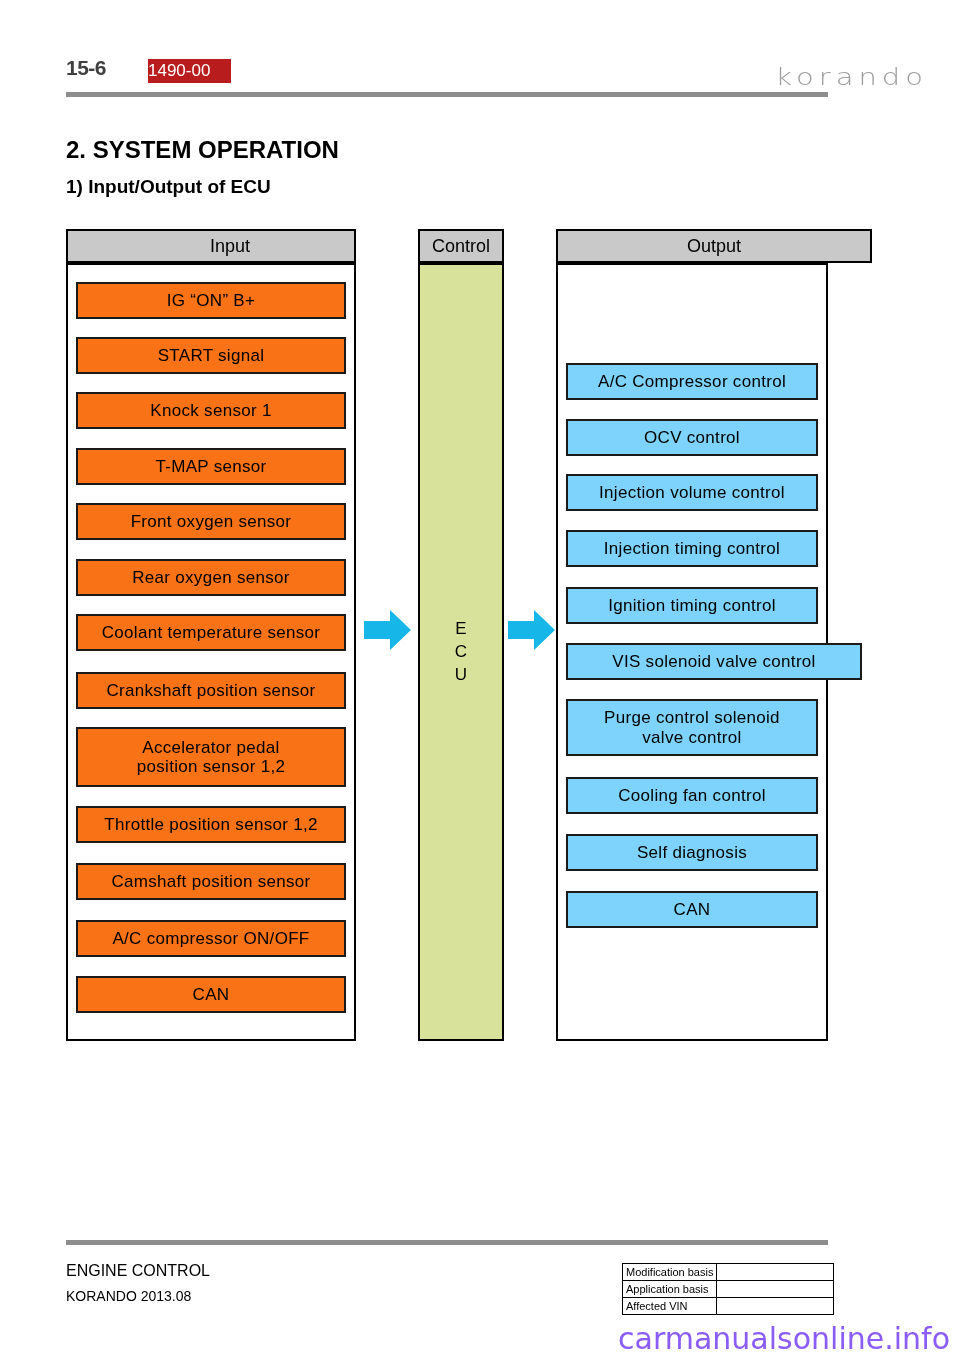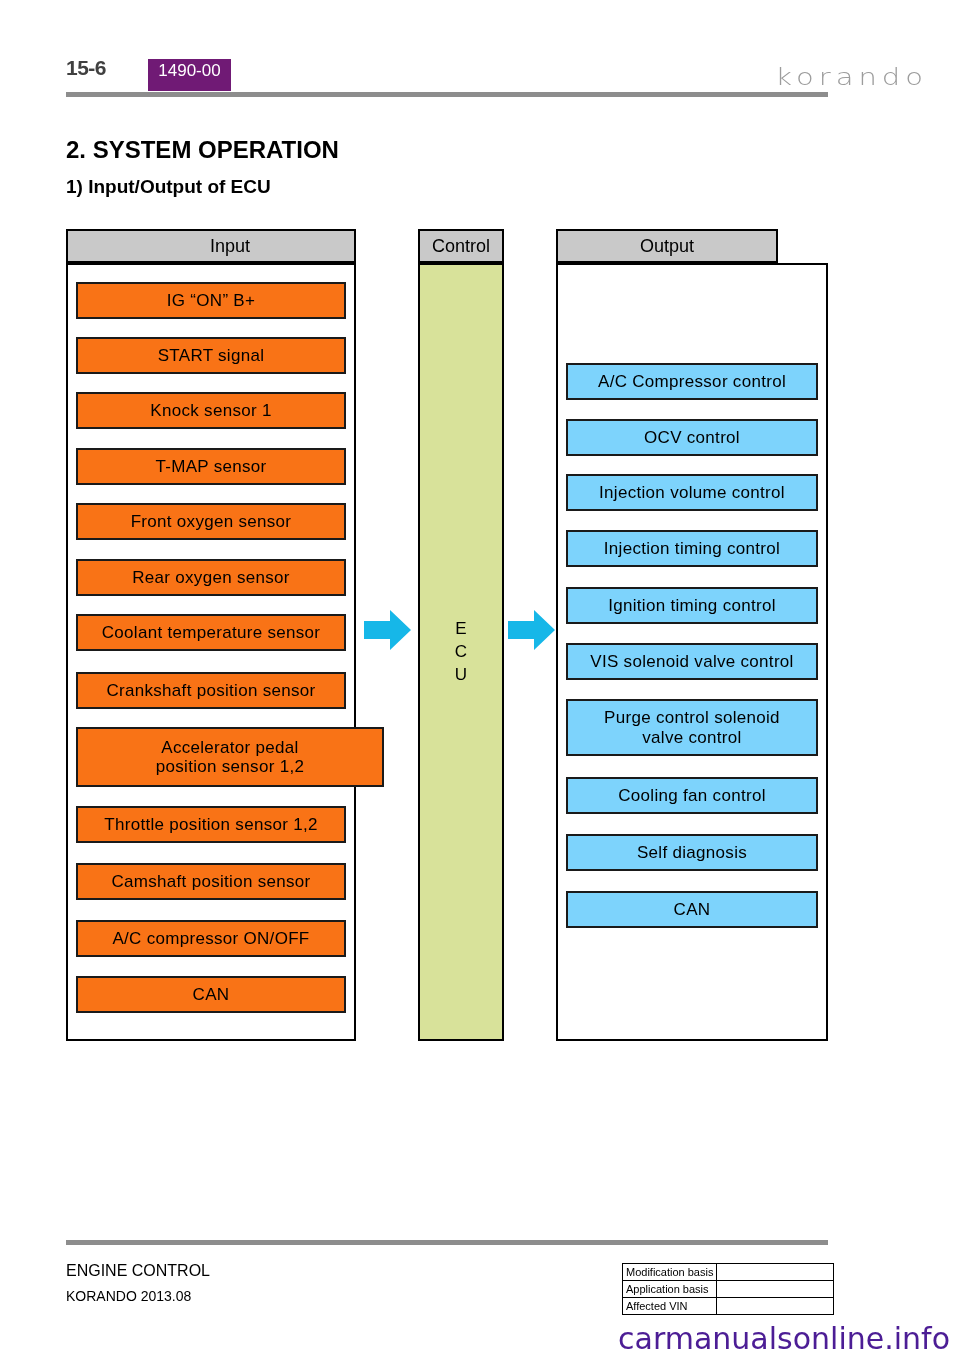--- a/index.html
+++ b/index.html
@@ -26,25 +26,24 @@
     position: absolute;
     left: 66px; top: 56px;
     font-size: 21px;
     font-weight: bold;
     letter-spacing: -0.5px;
     color: #404040;
   }
   .section-tag {
     position: absolute;
     left: 148px; top: 59px;
-    width: 83px; height: 32px;
-    background: #701a75;
+    width: 83px; height: 24px;
+    background: #b91c1c;
     color: #ffffff;
     font-size: 17px;
-    text-align: center;
     line-height: 24px;
     letter-spacing: 0px;
   }
   .brand-logo {
     position: absolute;
     right: 32px; top: 57px;
     font-size: 29px;
     color: #9c9c9c;
     letter-spacing: 5px;
     font-family: "DejaVu Sans", sans-serif;
@@ -96,21 +95,21 @@
   
   #input-head  { left: 66px;  top: 229px; width: 290px; padding-left: 38px; }
   #input-body  { left: 66px;  top: 263px; width: 290px; height: 778px; }
 
   
   #control-head { left: 418px; top: 229px; width: 86px; }
   #control-body { left: 418px; top: 263px; width: 86px; height: 778px;
                   background: #d8e29a; }
 
   
-  #output-head { left: 556px; top: 229px; width: 222px; }
+  #output-head { left: 556px; top: 229px; width: 316px; }
   #output-body { left: 556px; top: 263px; width: 272px; height: 778px; }
 
   .node {
     position: absolute;
     box-sizing: border-box;
     border: 2px solid #1a1a1a;
     font-size: 17px;
     text-align: center;
     display: flex;
     align-items: center;
@@ -165,21 +164,21 @@
     padding: 0 3px;
     vertical-align: middle;
   }
   .rev-table td.lbl { width: 84px; white-space: nowrap; }
   .rev-table td.val { width: 110px; }
 
   .watermark {
     position: absolute;
     right: 10px; bottom: 2px;
     font-size: 30px;
-    color: #4c1d95;
+    color: #8b5cf6;
     letter-spacing: 0px;
     font-family: "DejaVu Sans", sans-serif;
     white-space: nowrap;
   }
 </style>
 </head>
 <body>
 
 <div class="page-header">
   <div class="page-number">15-6</div>
@@ -243,29 +242,29 @@
 <div class="watermark">carmanualsonline.info</div>
 
 <div class="node in" style="left: 76px; top: 282px; width: 270px; height: 37px;">IG  “ON”  B+</div>
 <div class="node in" style="left: 76px; top: 337px; width: 270px; height: 37px;">START  signal</div>
 <div class="node in" style="left: 76px; top: 392px; width: 270px; height: 37px;">Knock sensor 1</div>
 <div class="node in" style="left: 76px; top: 448px; width: 270px; height: 37px;">T-MAP sensor</div>
 <div class="node in" style="left: 76px; top: 503px; width: 270px; height: 37px;">Front oxygen sensor</div>
 <div class="node in" style="left: 76px; top: 559px; width: 270px; height: 37px;">Rear oxygen sensor</div>
 <div class="node in" style="left: 76px; top: 614px; width: 270px; height: 37px;">Coolant temperature sensor</div>
 <div class="node in" style="left: 76px; top: 672px; width: 270px; height: 37px;">Crankshaft position sensor</div>
-<div class="node in" style="left: 76px; top: 727px; width: 308px; height: 60px;">Accelerator pedal
+<div class="node in" style="left: 76px; top: 727px; width: 270px; height: 60px;">Accelerator pedal
 position sensor 1,2</div>
 <div class="node in" style="left: 76px; top: 806px; width: 270px; height: 37px;">Throttle position sensor 1,2</div>
 <div class="node in" style="left: 76px; top: 863px; width: 270px; height: 37px;">Camshaft position sensor</div>
 <div class="node in" style="left: 76px; top: 920px; width: 270px; height: 37px;">A/C compressor ON/OFF</div>
 <div class="node in" style="left: 76px; top: 976px; width: 270px; height: 37px;">CAN</div>
 <div class="node out" style="left: 566px; top: 363px; width: 252px; height: 37px;">A/C Compressor control</div>
 <div class="node out" style="left: 566px; top: 419px; width: 252px; height: 37px;">OCV control</div>
 <div class="node out" style="left: 566px; top: 474px; width: 252px; height: 37px;">Injection volume control</div>
 <div class="node out" style="left: 566px; top: 530px; width: 252px; height: 37px;">Injection timing control</div>
 <div class="node out" style="left: 566px; top: 587px; width: 252px; height: 37px;">Ignition timing control</div>
-<div class="node out" style="left: 566px; top: 643px; width: 252px; height: 37px;">VIS solenoid valve control</div>
+<div class="node out" style="left: 566px; top: 643px; width: 296px; height: 37px;">VIS solenoid valve control</div>
 <div class="node out" style="left: 566px; top: 699px; width: 252px; height: 57px;">Purge control solenoid
 valve control</div>
 <div class="node out" style="left: 566px; top: 777px; width: 252px; height: 37px;">Cooling fan control</div>
 <div class="node out" style="left: 566px; top: 834px; width: 252px; height: 37px;">Self diagnosis</div>
 <div class="node out" style="left: 566px; top: 891px; width: 252px; height: 37px;">CAN</div>
 
 </body></html>

